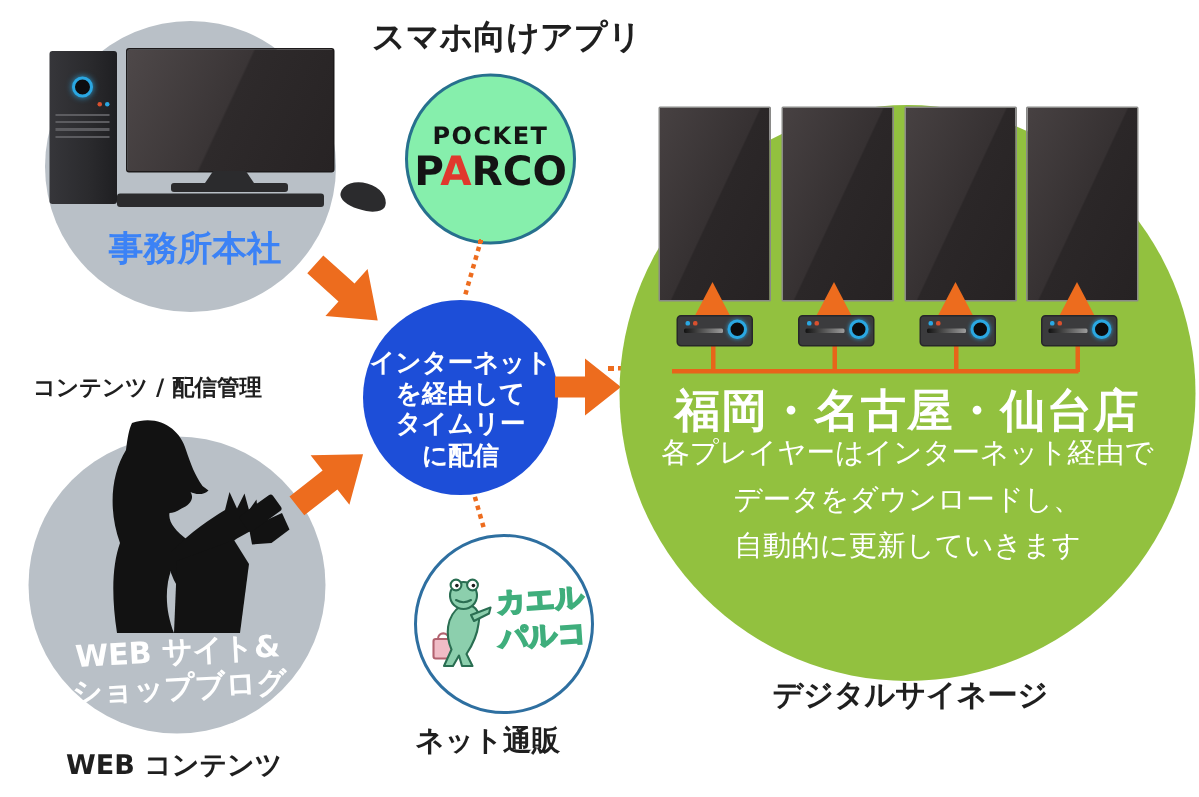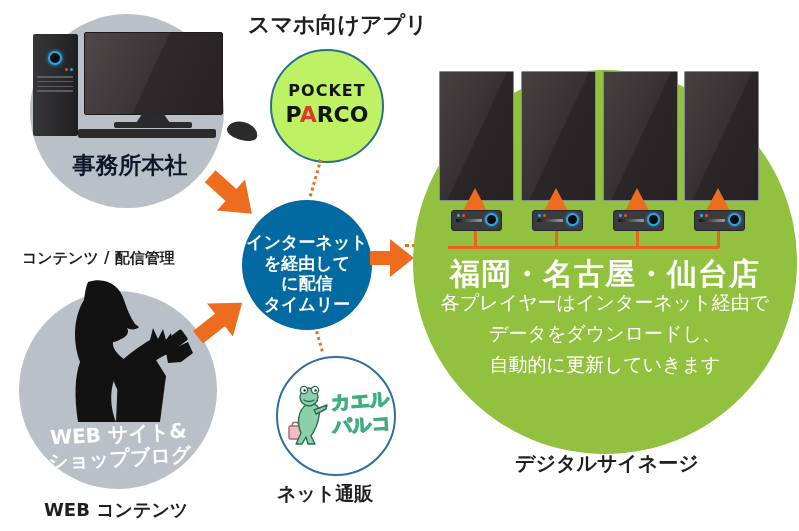--- a/index.html
+++ b/index.html
@@ -19,30 +19,30 @@
          background:repeating-linear-gradient(180deg,#5c5c60 0 1.5px,transparent 1.5px 4.8px);}
   .monitor-screen{left:84px;top:32px;width:137px;height:81px;border-radius:2px;
          background:linear-gradient(115deg,#4e4849 0%,#3a3536 48%,#2e2a2b 49%,#272324 100%);
          border:1px solid #1d1a1b;}
   .monitor-neck{left:136px;top:114px;width:34px;height:9px;background:#2b2b2d;
          clip-path:polygon(18% 0,82% 0,100% 100%,0 100%);}
   .monitor-base{left:114px;top:122px;width:78px;height:6px;background:#2b2b2d;border-radius:2px;}
   .keyboard{left:78px;top:129px;width:138px;height:9px;background:#2b2b2d;border-radius:2px;}
   .mouse{left:227px;top:122px;width:31px;height:18px;background:#2b2b2d;
          border-radius:50% 50% 46% 46%/62% 62% 40% 40%;transform:rotate(16deg);}
-  .office-label{left:55px;top:150px;width:150px;text-align:center;font-size:23px;font-weight:700;color:#0f172a;}
+  .office-label{left:55px;top:150px;width:150px;text-align:center;font-size:23px;font-weight:700;color:#3b82f6;}
   
   .smapho-label{left:248px;top:10px;font-size:22px;}
-  .pocket-circle{left:270px;top:49px;width:110px;height:110px;background:#bef264;border:2px solid #27708e;
+  .pocket-circle{left:270px;top:49px;width:110px;height:110px;background:#86efac;border:2px solid #27708e;
          text-align:center;}
   .pocket-line1{margin-top:31px;font-size:16px;font-weight:600;letter-spacing:1px;color:#141414;line-height:18px;}
-  .pocket-line2{font-size:22px;font-weight:600;letter-spacing:0;color:#141414;line-height:30px;}
+  .pocket-line2{font-size:27px;font-weight:600;letter-spacing:0;color:#141414;line-height:30px;}
   .red-a{color:#e0382d;}
   
-  .teal-circle{left:242px;top:200px;width:130px;height:130px;background:#0369a1;color:#fff;
+  .teal-circle{left:242px;top:200px;width:130px;height:130px;background:#1d4ed8;color:#fff;
          text-align:center;font-weight:700;font-size:17px;line-height:20.5px;}
   .teal-text{padding-top:32px;}
   
   .cm-label{left:22px;top:249px;font-size:15px;}
   .sil-circle{left:19px;top:291px;width:198px;height:198px;background:#b9c0c7;}
   .websitetext{left:39px;top:422px;width:160px;text-align:center;color:#fff;font-weight:700;
          font-size:20px;line-height:24px;transform:rotate(-3deg);white-space:nowrap;}
   .webcontent-label{left:44px;top:498px;font-size:18px;}
   
   .frog-circle{left:276px;top:356px;width:116px;height:116px;background:#fff;border:2px solid #2e6fa0;}
@@ -141,22 +141,22 @@
   <div class="abs kaeru-text">
     <span>カエル</span><br>
     <span>パルコ</span>
   </div>
   <div class="abs lbl netshop-label">ネット通販</div>
 
   <div class="abs circle teal-circle">
     <div class="teal-text">
       <span style="display:block">インターネット</span>
       <span style="display:block">を経由して</span>
+      <span style="display:block">タイムリー</span>
       <span style="display:block">に配信</span>
-      <span style="display:block">タイムリー</span>
     </div>
   </div>
 
   <svg class="abs arrow-svg" style="left:203px;top:172px;transform:rotate(42deg);" width="56" height="46" viewBox="0 0 56 46">
     <polygon points="0,15 28,15 28,2 56,23 28,44 28,31 0,31" fill="#ed6c1e"></polygon>
   </svg>
   <svg class="abs arrow-svg" style="left:192px;top:297px;transform:rotate(-38deg);" width="56" height="46" viewBox="0 0 56 46">
     <polygon points="0,15 28,15 28,2 56,23 28,44 28,31 0,31" fill="#ed6c1e"></polygon>
   </svg>
   <svg class="abs arrow-svg" style="left:370px;top:237px;" width="44" height="42" viewBox="0 0 44 42">

